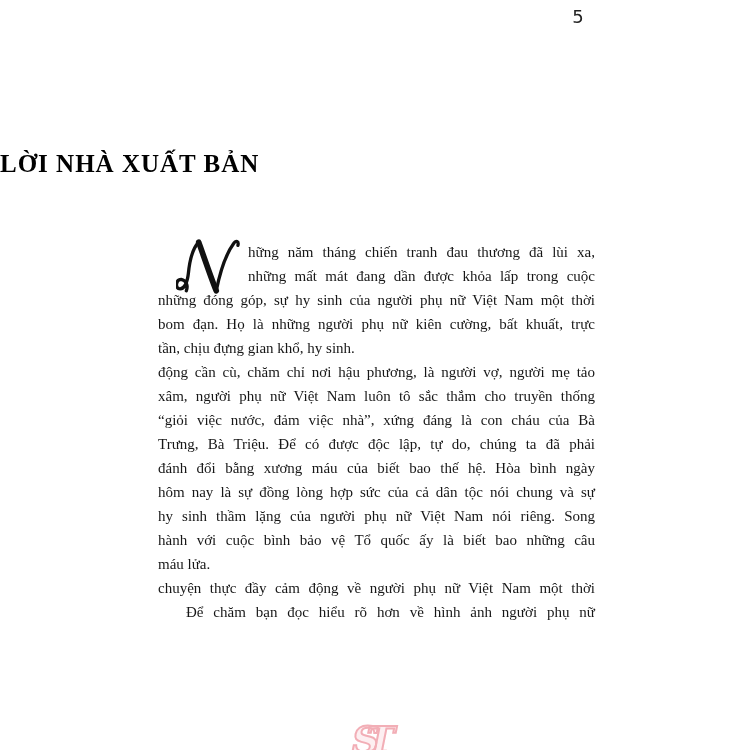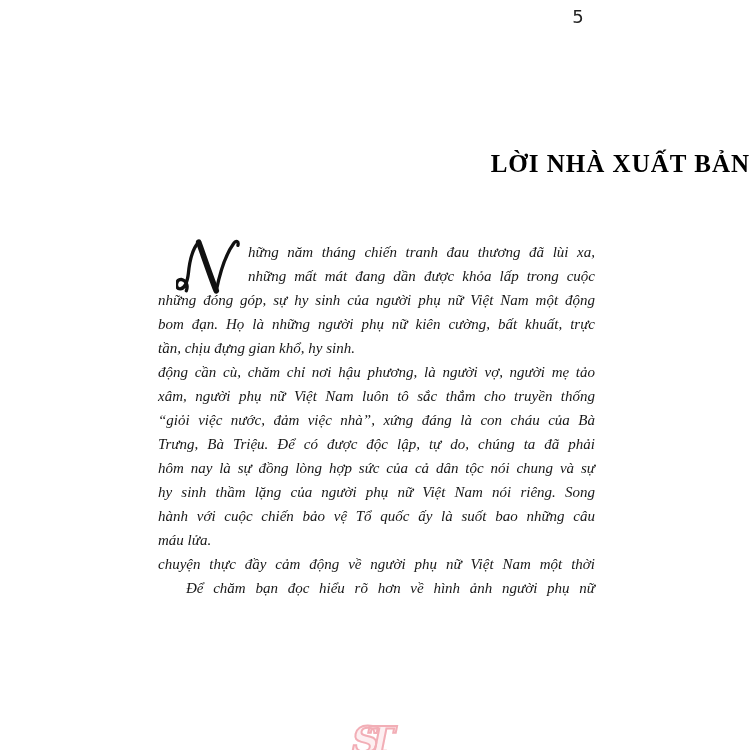--- a/index.html
+++ b/index.html
@@ -12,30 +12,30 @@
     color:#171717;
   }
   .page-number{
     position:absolute;top:6px;left:556px;width:44px;
     text-align:center;
     font-family:"DejaVu Sans","Liberation Sans",sans-serif;
     font-size:18px;color:#222;
   }
   .title{
     position:absolute;top:150px;left:0;width:750px;
-    margin:0;text-align:right;
+    margin:0;text-align:left;
     font-family:"Liberation Serif","DejaVu Serif",serif;
     font-weight:bold;font-size:25px;letter-spacing:1px;
     color:#000;
   }
   .body-text{
     position:absolute;top:240px;left:158px;width:437px;
     font-size:15px;line-height:24px;
   }
-  .line{height:24px;overflow:visible;font-style:italic;}
+  .line{height:24px;overflow:visible;}
   .just{text-align:justify;text-align-last:justify;}
   .dc{padding-left:90px;}
   .ind{padding-left:28px;}
   .dropcap{
     position:absolute;left:18px;top:-4px;width:64px;height:60px;
   }
   .watermark{
     position:absolute;left:352px;top:721px;
     font-family:"DejaVu Serif","Liberation Serif",serif;
     font-style:italic;font-weight:bold;
@@ -61,30 +61,31 @@
         <g fill="none" stroke="#111" stroke-linecap="round">
           <path d="M22,6 C15,13 13,26 12,36 C11,45 8,52 3,51 C-1,50 0,42 5,42 C10,43 12,48 10,53" stroke-width="3.2"></path>
           <path d="M22,6 C25,14 33,38 39,53" stroke-width="5.5"></path>
           <path d="M39,53 C42,38 48,18 56,7 C58,4 61,5 60,9" stroke-width="3.2"></path>
         </g>
       </svg>
     </span>
 
     <div class="line dc just">hững năm tháng chiến tranh đau thương đã lùi xa,</div>
     <div class="line dc just">những mất mát đang dần được khỏa lấp trong cuộc</div>
-    <div class="line just">những đóng góp, sự hy sinh của người phụ nữ Việt Nam một động</div>
+    <div class="line just">những đóng góp, sự hy sinh của người phụ nữ Việt Nam một thời</div>
     <div class="line just">bom đạn. Họ là những người phụ nữ kiên cường, bất khuất, trực</div>
     <div class="line">tần, chịu đựng gian khổ, hy sinh.</div>
     <div class="line just">động cần cù, chăm chỉ nơi hậu phương, là người vợ, người mẹ tảo</div>
     <div class="line just">xâm, người phụ nữ Việt Nam luôn tô sắc thắm cho truyền thống</div>
     <div class="line just">“giỏi việc nước, đảm việc nhà”, xứng đáng là con cháu của Bà</div>
     <div class="line just">Trưng, Bà Triệu. Để có được độc lập, tự do, chúng ta đã phải</div>
+    <div class="line just">đánh đổi bằng xương máu của biết bao thế hệ. Hòa bình ngày</div>
     <div class="line just">hôm nay là sự đồng lòng hợp sức của cả dân tộc nói chung và sự</div>
     <div class="line just">hy sinh thầm lặng của người phụ nữ Việt Nam nói riêng. Song</div>
-    <div class="line just">hành với cuộc chiến bảo vệ Tổ quốc ấy là suốt bao những câu</div>
+    <div class="line just">hành với cuộc bình bảo vệ Tổ quốc ấy là biết bao những câu</div>
     <div class="line">máu lửa.</div>
     <div class="line just">chuyện thực đầy cảm động về người phụ nữ Việt Nam một thời</div>
     <div class="line ind just">Để chăm bạn đọc hiểu rõ hơn về hình ảnh người phụ nữ</div>
 
   </div>
 
   <div class="watermark">ST</div>
 
 </div>
 

